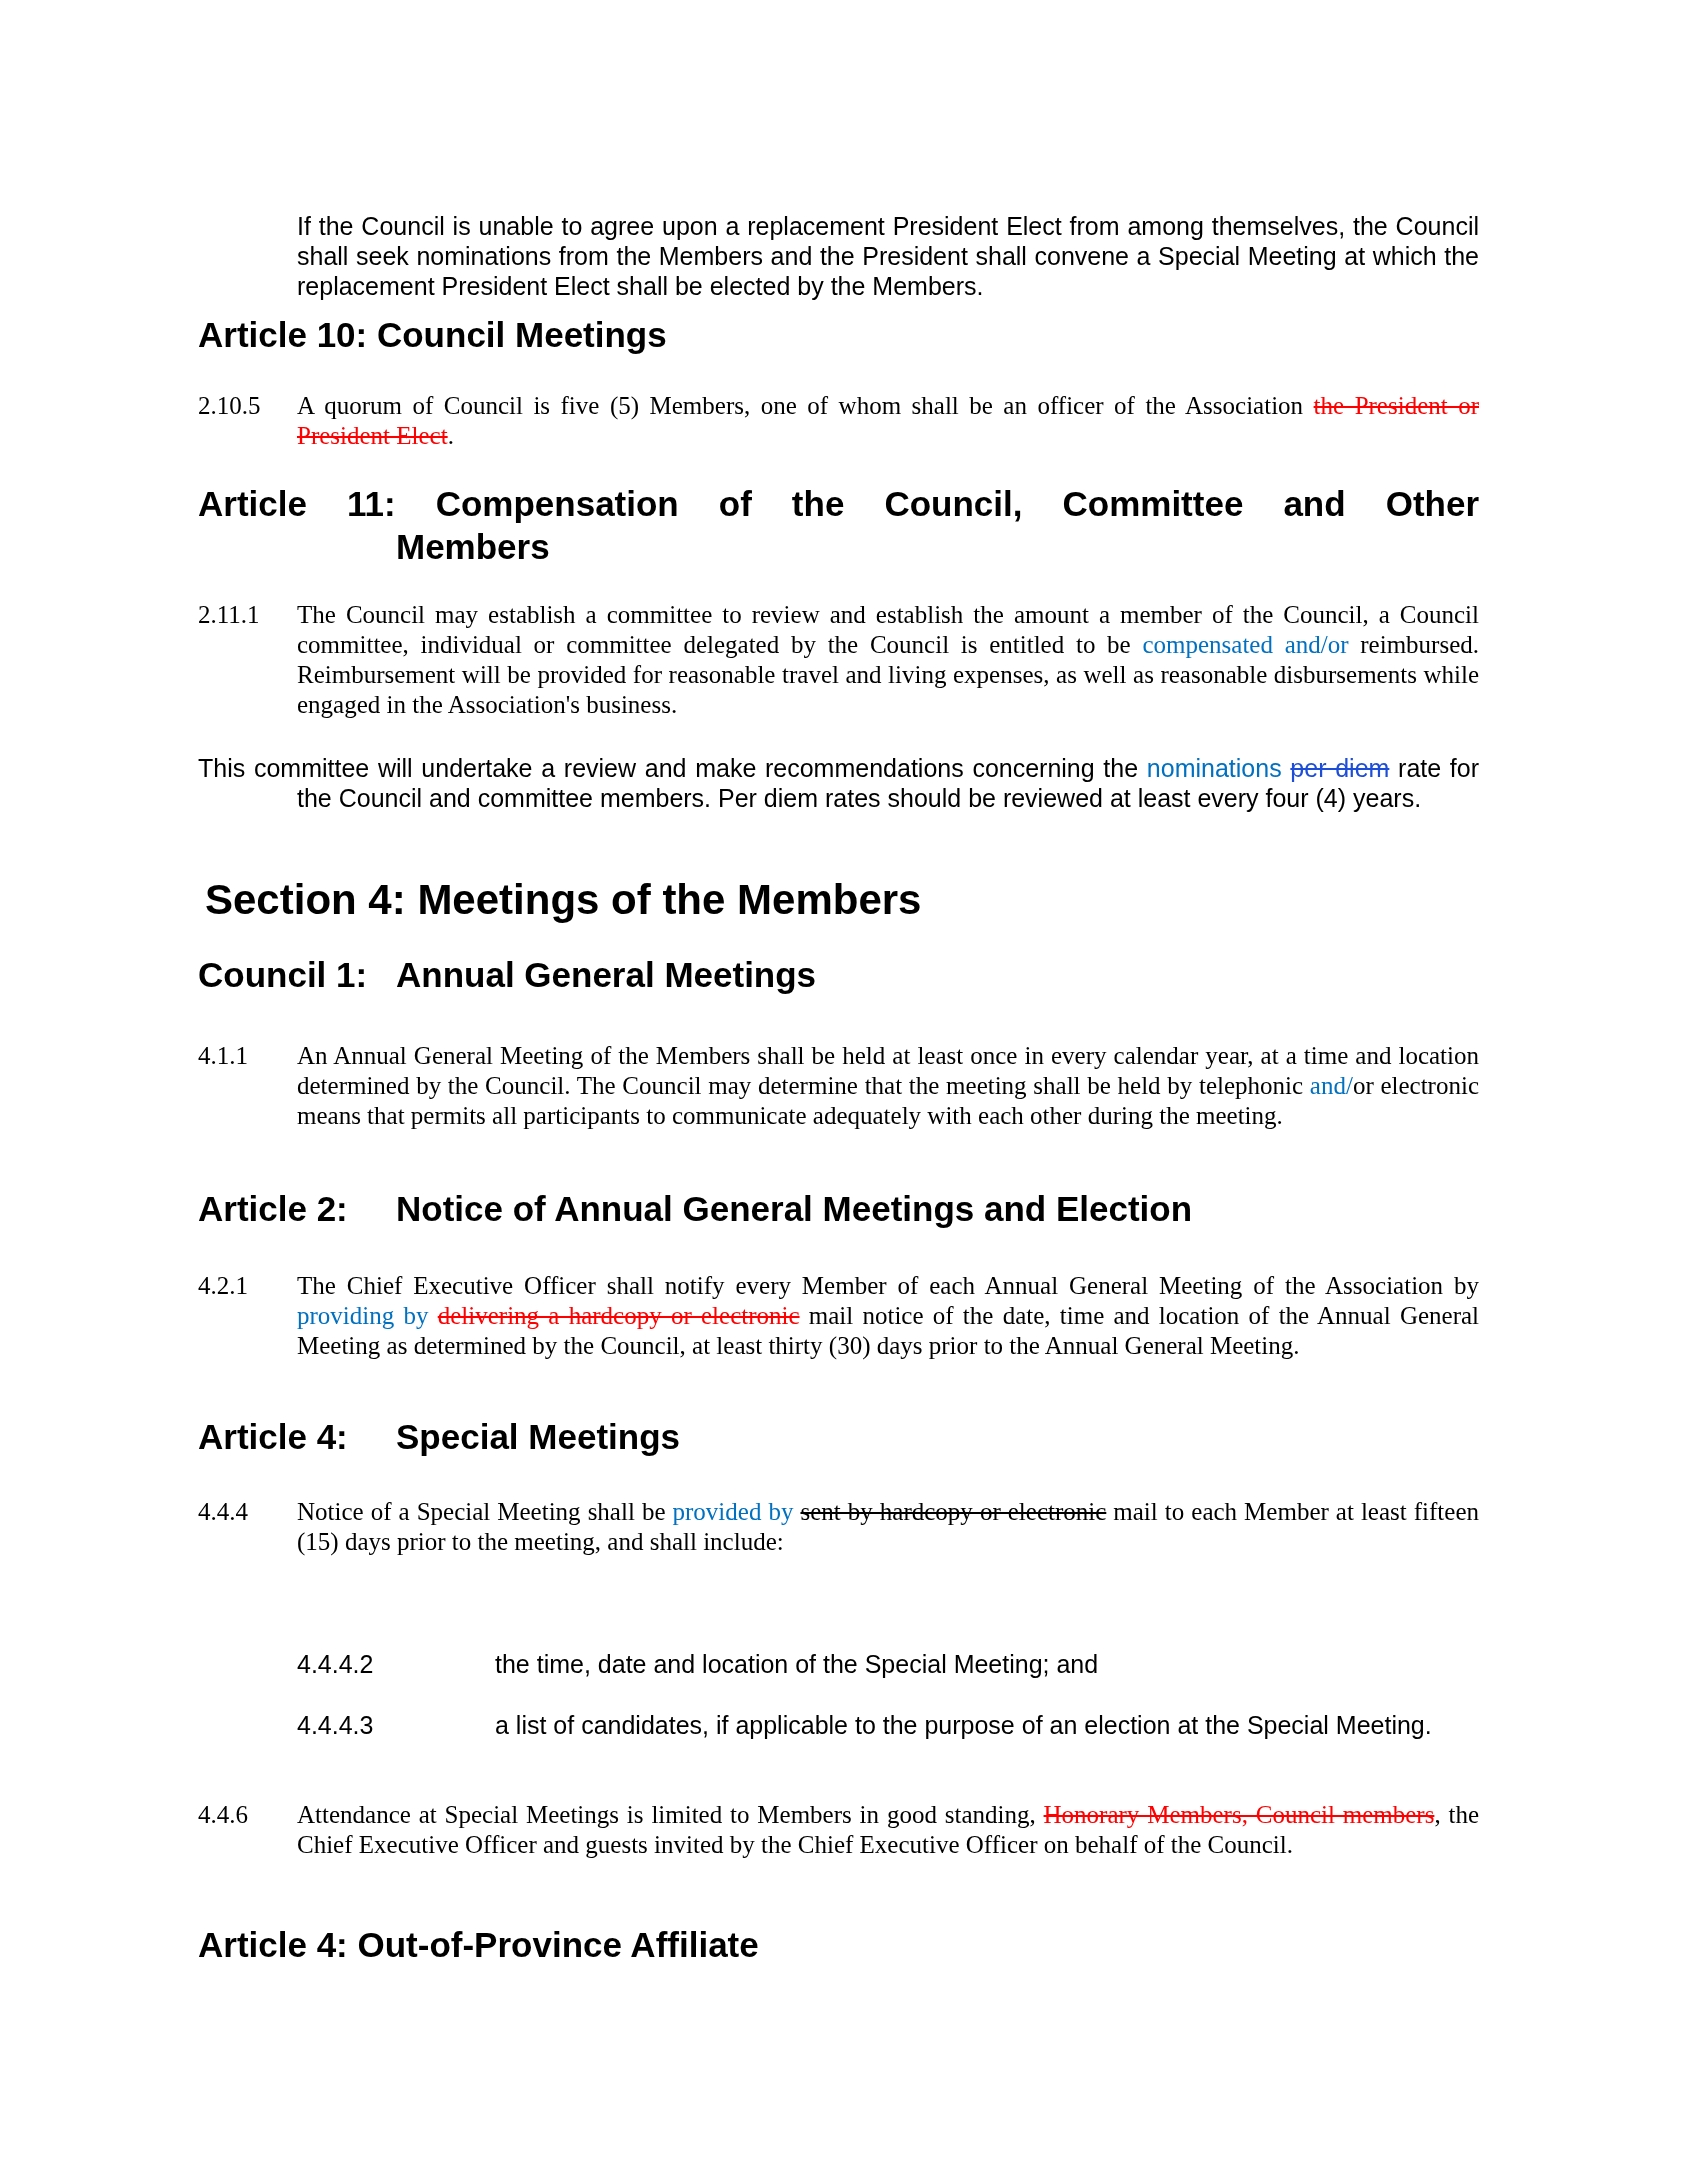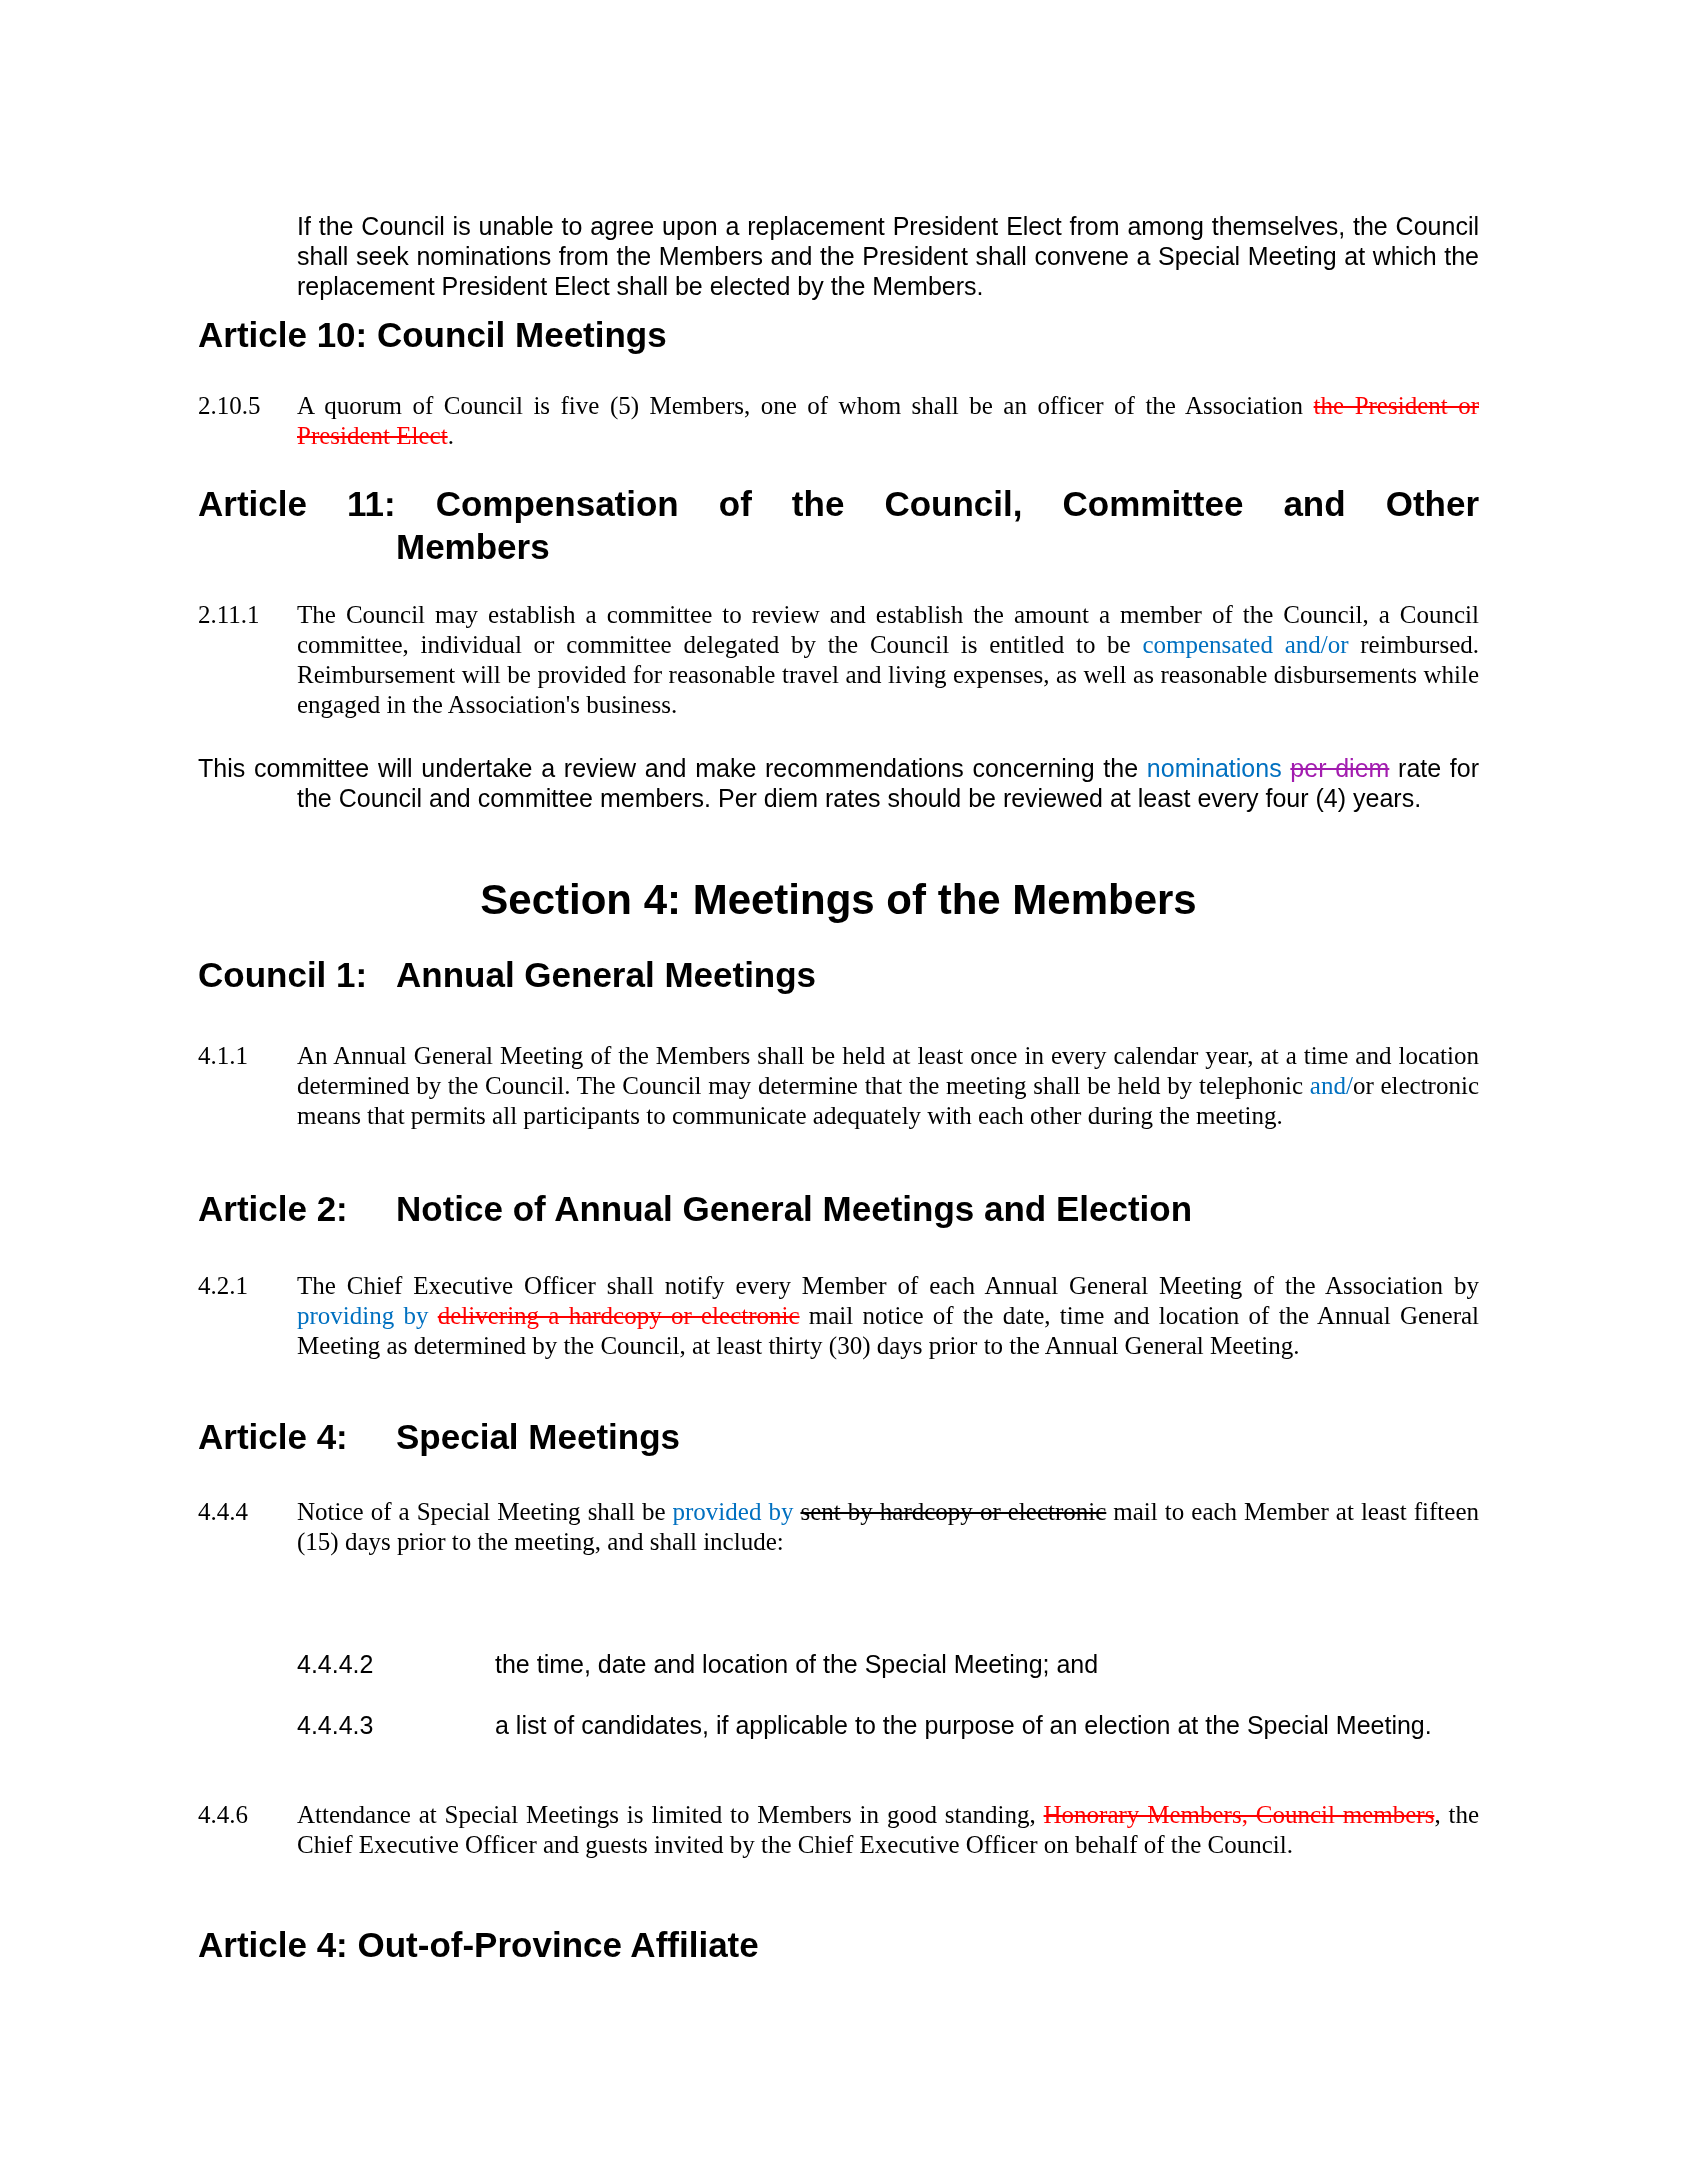--- a/index.html
+++ b/index.html
@@ -11,21 +11,21 @@
   .text { font-size: 25px; line-height: 30px; }
   .ins { color: #0070c0; }
   .del { color: #ff0000; text-decoration: line-through; text-decoration-thickness: 2px; }
   .block { position: absolute; left: 198px; width: 1281px; margin-top: 16px; }
   .justify-last { text-align: justify; text-align-last: left; }
   .h-article {
     position: absolute; left: 198px; width: 1281px;
     font-weight: bold; font-size: 35px; line-height: 42px; margin: 0;
   }
   .h-section {
-    position: absolute; left: 198px; width: 1281px; text-align: center;
+    position: absolute; left: 205px; width: 1281px; text-align: left;
     font-weight: bold; font-size: 42px; line-height: 50px; margin: 0;
   }
   .para { position: absolute; left: 198px; width: 1281px; font-family: Liberation Serif, serif; }
   .para .num { position: absolute; left: 0; top: 0; }
   .para .body { margin-left: 99px; }
   .hang { position: absolute; left: 198px; width: 1281px; padding-left: 99px; text-indent: -99px; box-sizing: border-box; }
   .sub { position: absolute; left: 297px; width: 1182px; }
   .sub .num { position: absolute; left: 0; top: 0; }
   .sub .body { margin-left: 198px; }
   .article-label { display: inline-block; }
@@ -48,21 +48,21 @@
 
   <h2 class="h-article" style="top:483px; text-align:justify; text-align-last:justify;">Article 11: Compensation of the Council, Committee and Other</h2>
   <h2 class="h-article" style="top:526px; left:396px; width:auto;">Members</h2>
 
   <div class="para text justify-last" style="top:600px;">
     <span class="num">2.11.1</span>
     <div class="body"><span>The Council may establish a committee to review and establish the amount a member of the Council, a Council committee, individual or committee delegated by the Council is entitled to be </span><span class="ins" style="color: rgb(0, 112, 192);">compensated and/or</span><span> reimbursed.  Reimbursement will be provided for reasonable travel and living expenses, as well as reasonable disbursements while engaged in the Association's business.</span></div>
   </div>
 
   <div class="hang text justify-last" style="top:753px;">
-    <span>This committee will undertake a review and make recommendations concerning the </span><span class="ins" style="color: rgb(0, 112, 192);">nominations</span> <span class="del" style="color: #a21caf;">per diem</span><span> rate for the Council and committee members.  Per diem rates should be reviewed at least every four (4) years.</span>
+    <span>This committee will undertake a review and make recommendations concerning the </span><span class="ins" style="color: rgb(0, 112, 192);">nominations</span> <span class="del" style="color: #1d4ed8;">per diem</span><span> rate for the Council and committee members.  Per diem rates should be reviewed at least every four (4) years.</span>
   </div>
 
   <h1 class="h-section" style="top:875px;">Section 4: Meetings of the Members</h1>
 
   <h2 class="h-article" style="top:954px;">
     <span class="article-label" style="width:198px;">Council 1:</span><span>Annual General Meetings</span>
   </h2>
 
   <div class="para text justify-last" style="top:1041px;">
     <span class="num">4.1.1</span>

